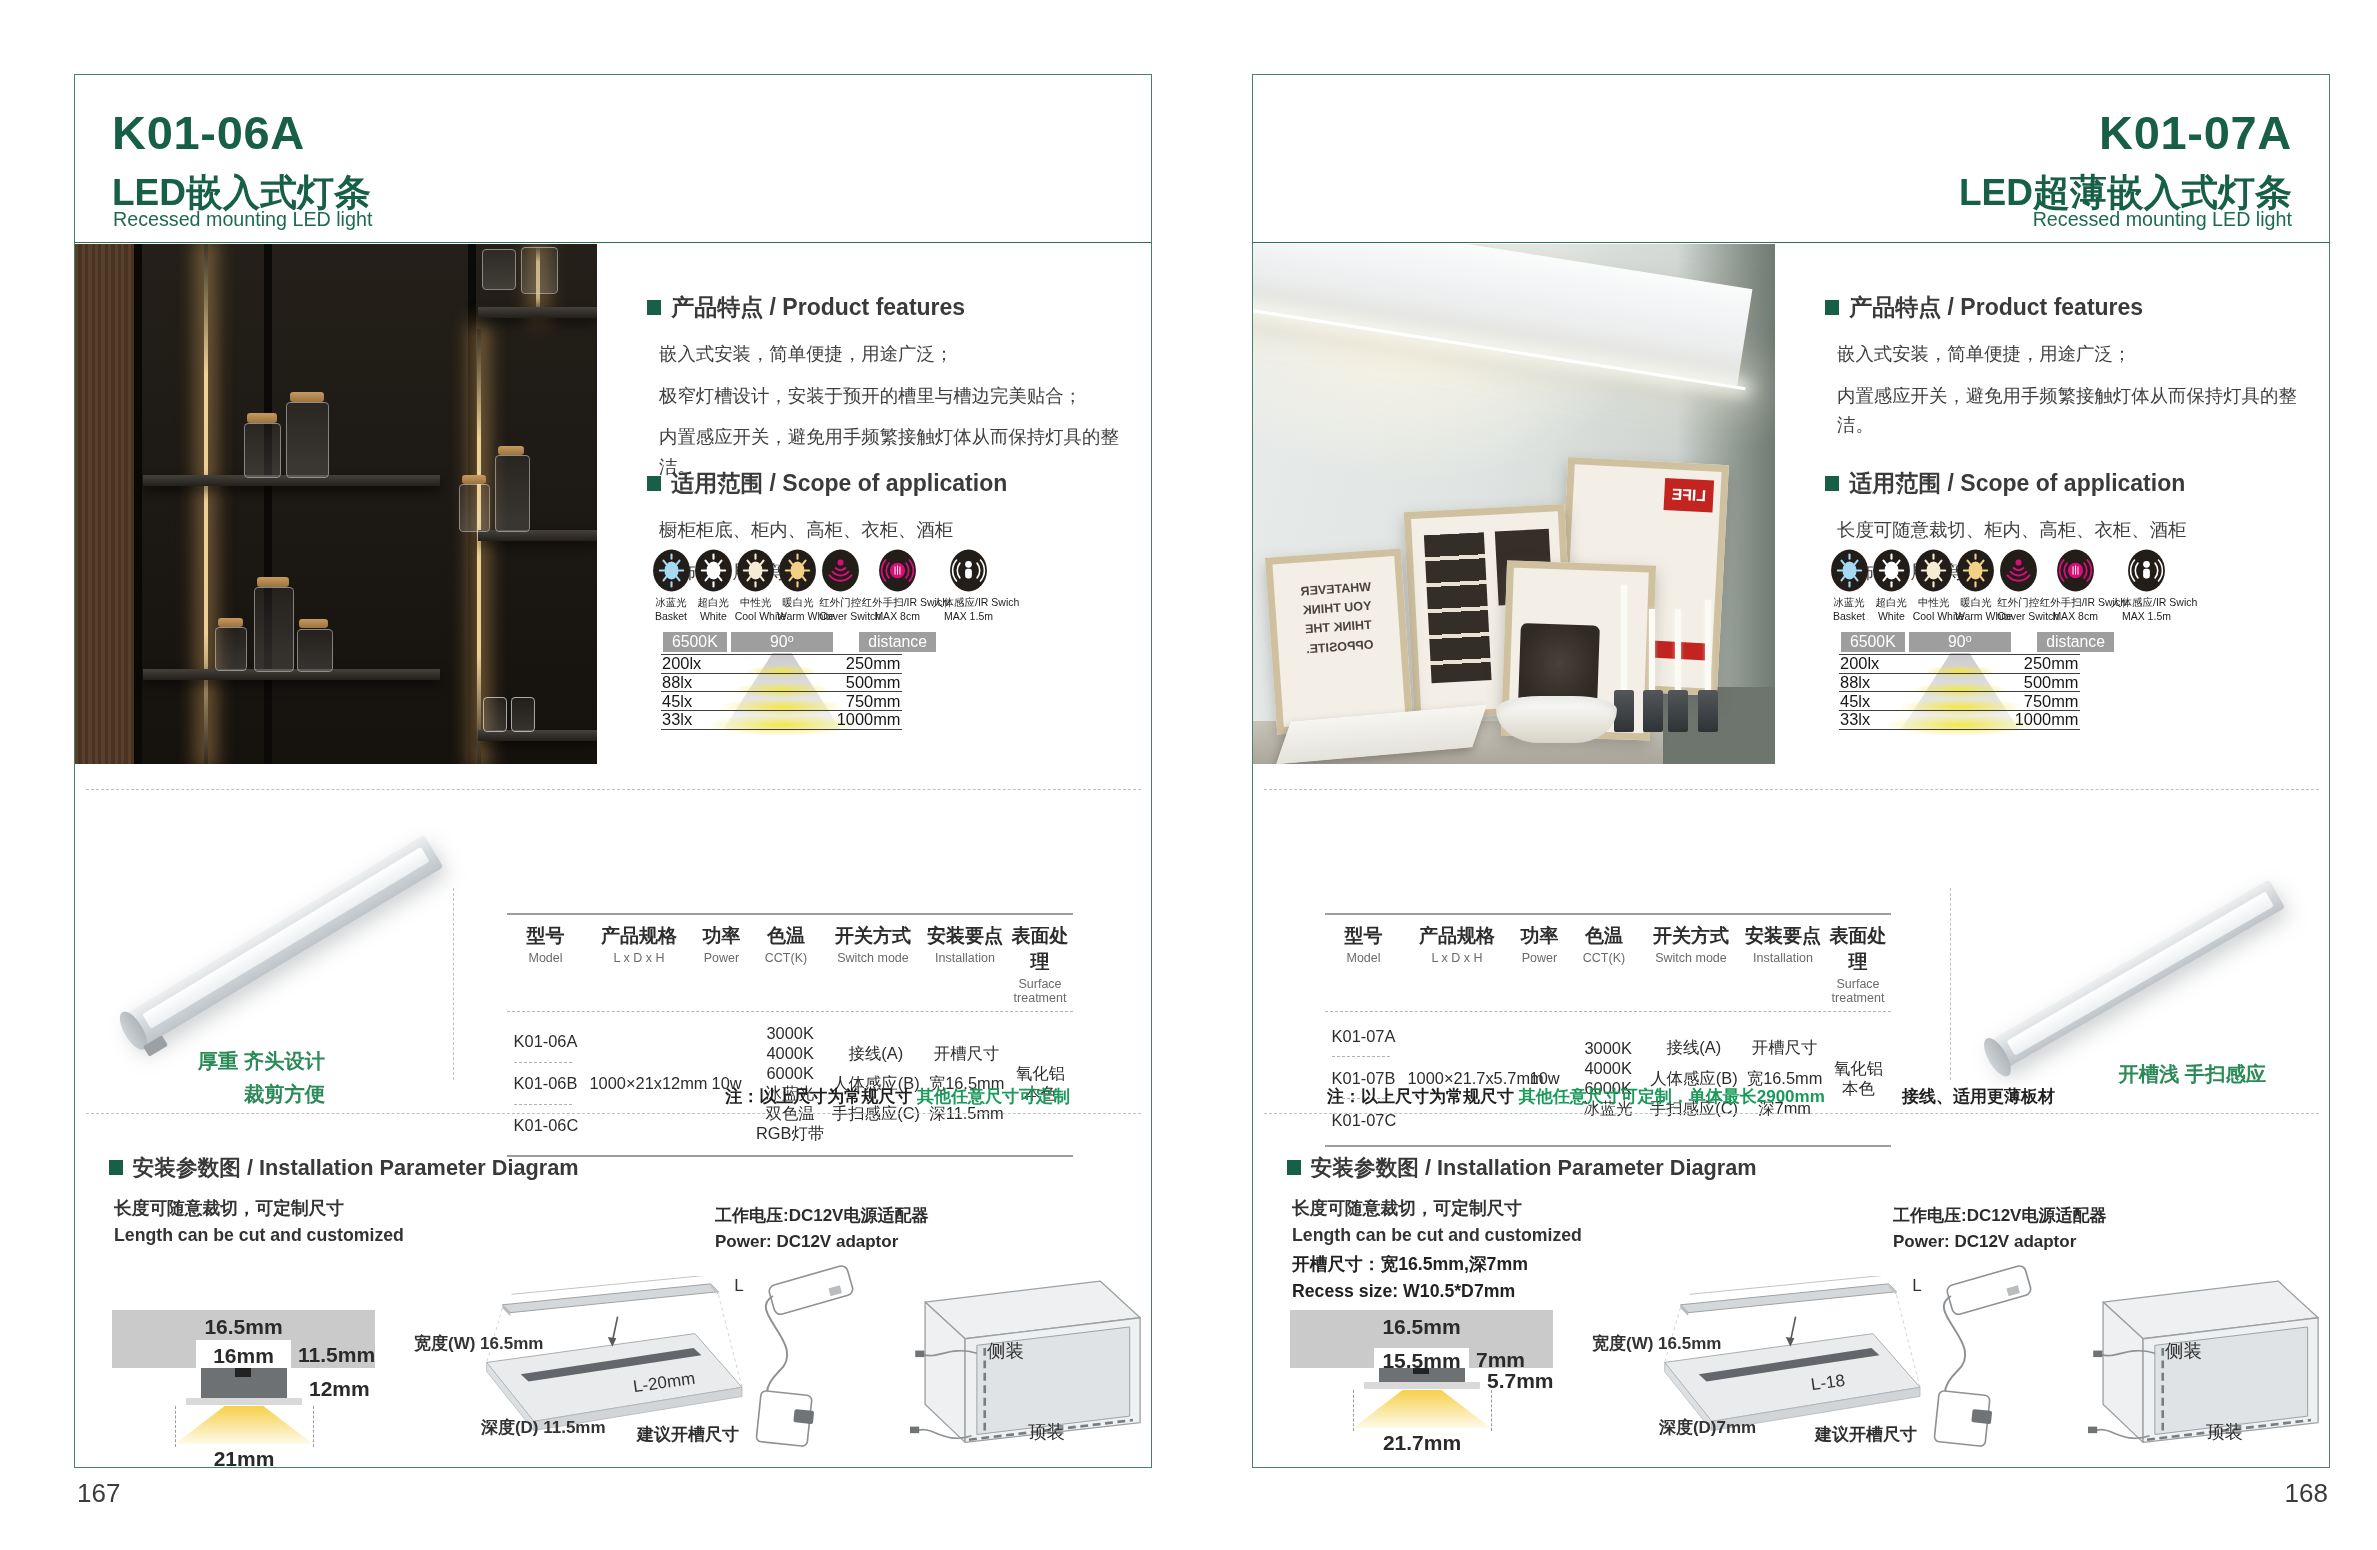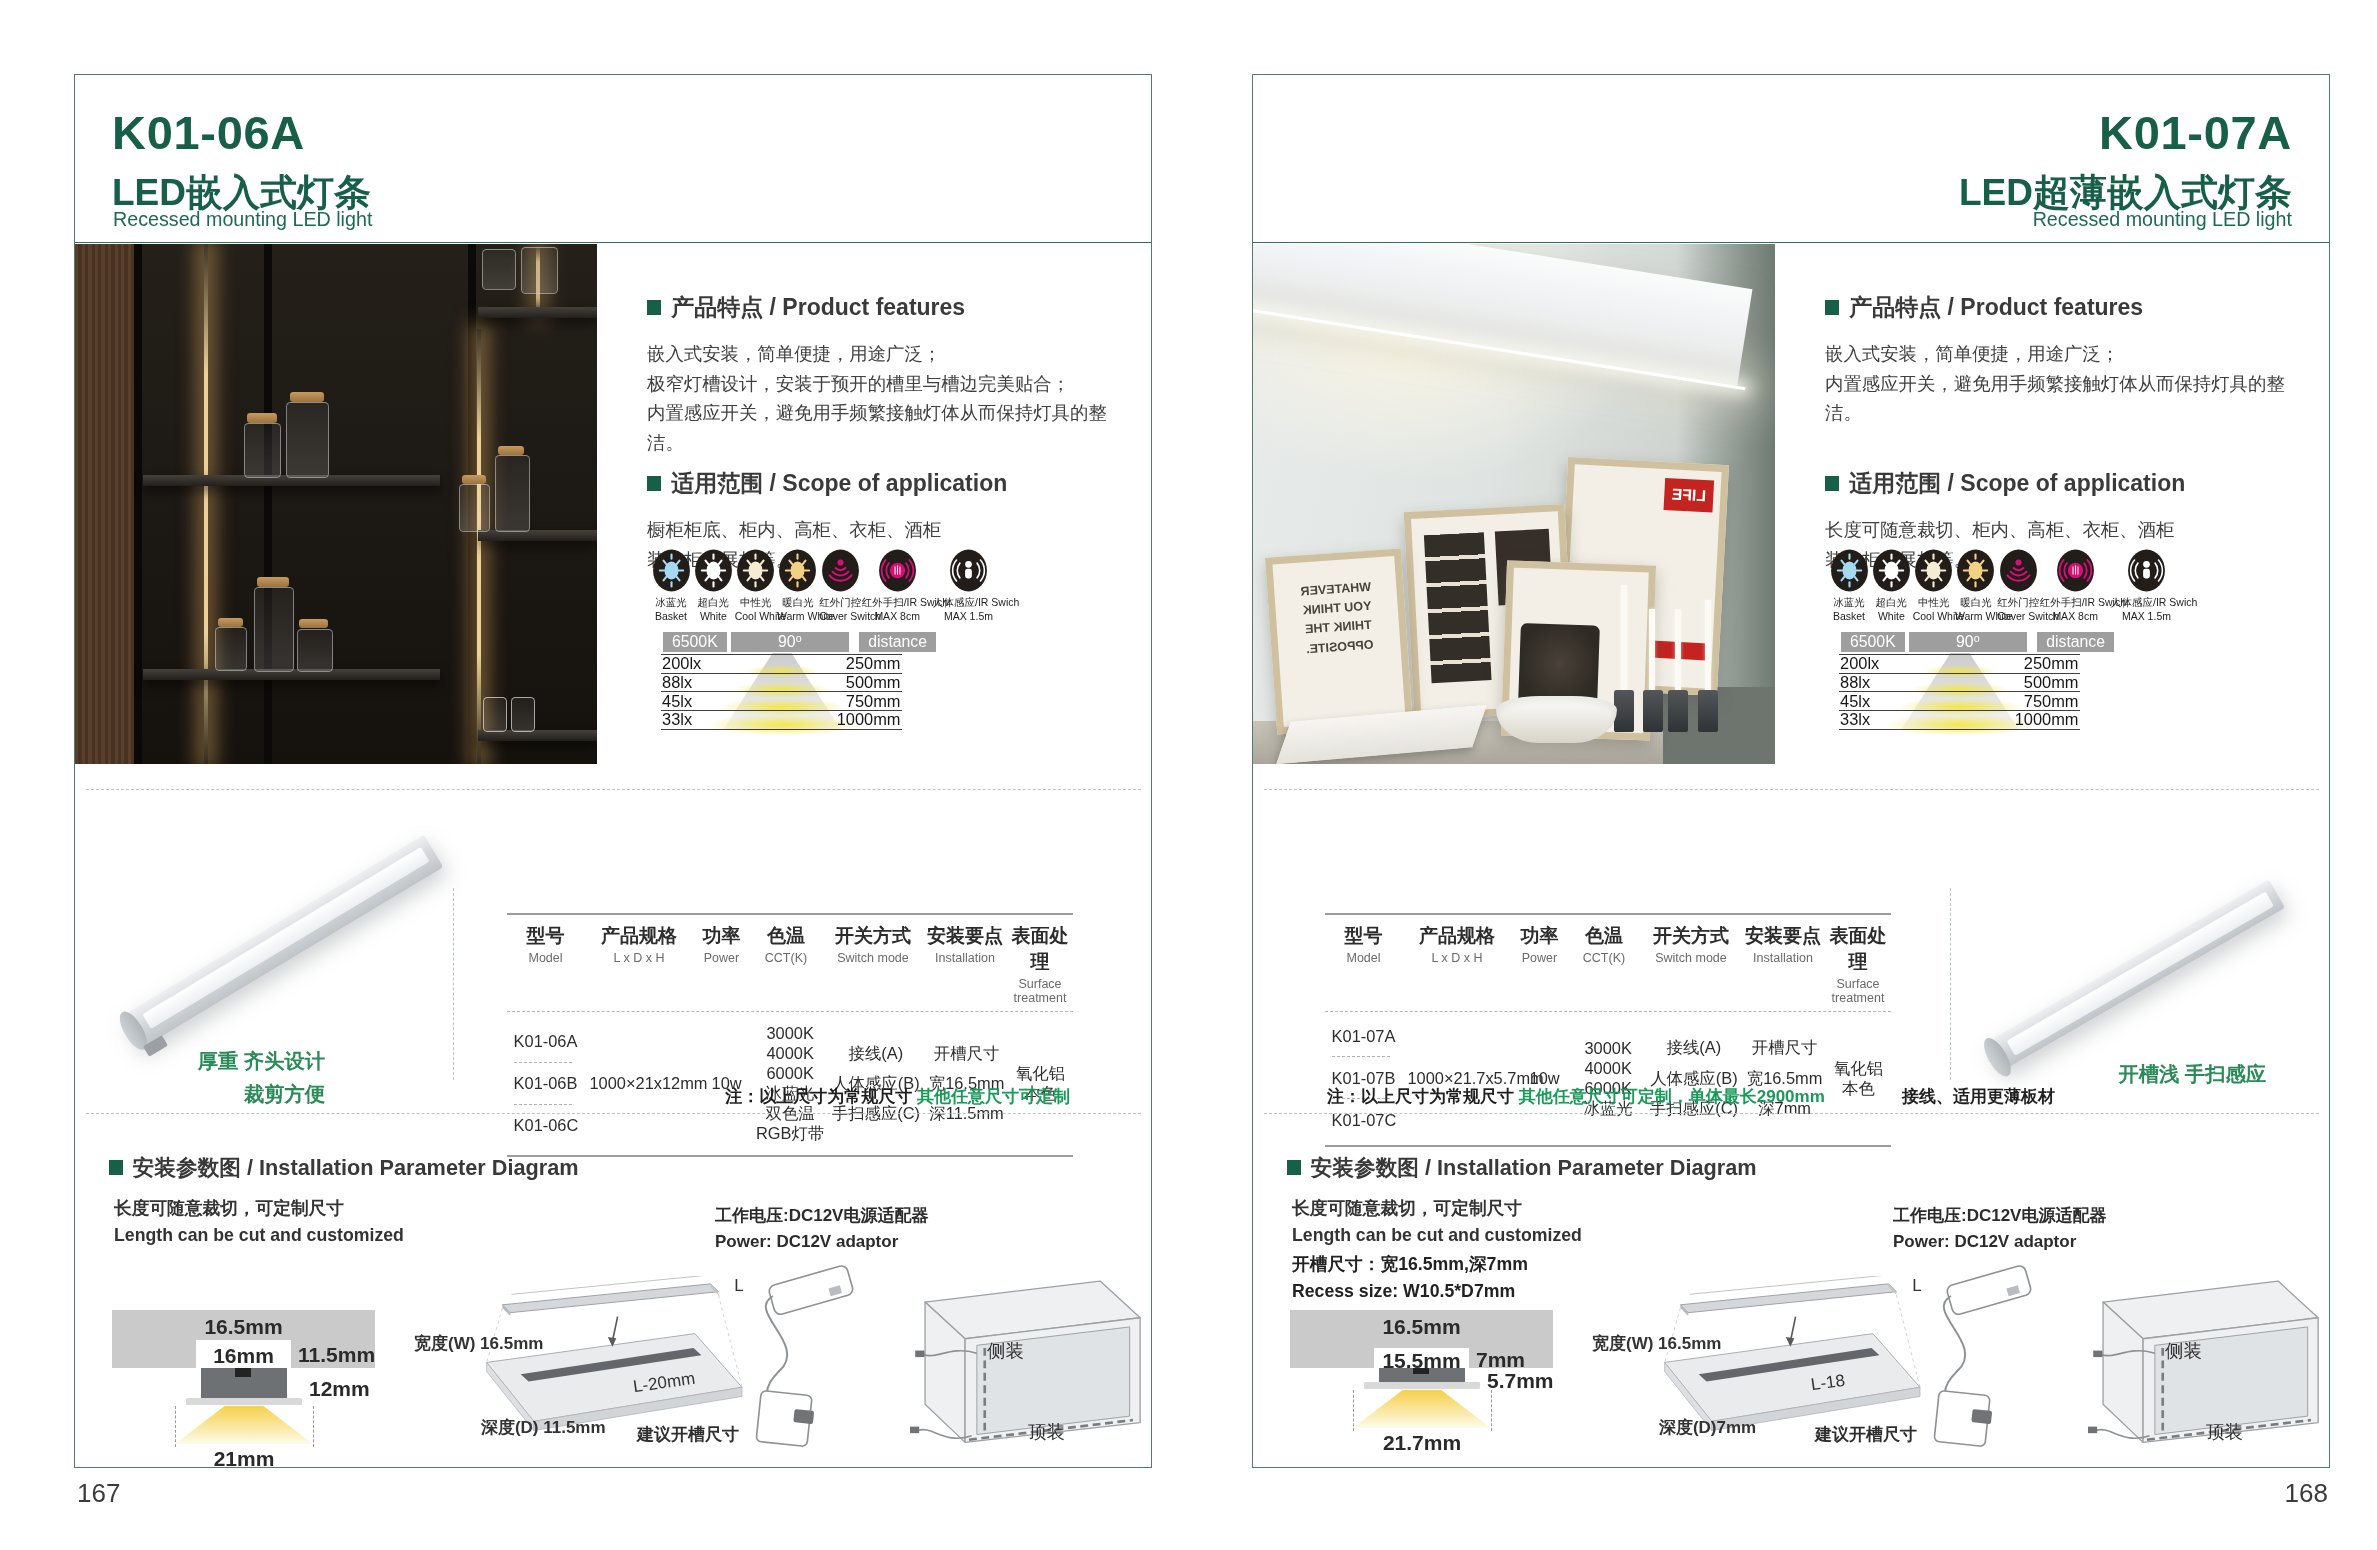--- a/index.html
+++ b/index.html
@@ -68,34 +68,34 @@
   .ho1{left:361px;top:446px}.ho2{left:390px;top:446px}.ho3{left:415px;top:446px}.ho4{left:445px;top:446px}
   .rp-bowl{left:243px;top:452px;width:121px;height:47px;background:linear-gradient(180deg,#fefefc,#d8d4c8);border-radius:50% 50% 59px 59px/40% 40% 46px 46px;box-shadow:inset 0 5.3px 7.9px rgba(0,0,0,.08);z-index:6}
   .rp-mag{left:30px;top:470px;width:197px;height:41px;background:linear-gradient(#f6f5f1,#e4e2db);transform:rotate(-5deg) skewX(-24deg);box-shadow:0 3.9px 9.2px rgba(0,0,0,.25);z-index:6}
 
   
   .sec{position:absolute;width:494px}
   .sec-feat{left:572px;top:217px}
   .sec-scope{left:572px;top:393px}
   .sec-title{display:flex;align-items:center;gap:9.8px;font-size:23px;font-weight:700;color:#3a3a3a;margin:0 0 15.8px}
   .sq{width:14.4px;height:14.4px;background:#175f46;flex:none}
-  .body-line{margin:0;font-size:18.4px;color:#404040;line-height:1.62}
+  .body-line{margin:12px;font-size:18.4px;color:#404040;line-height:1.62}
 
   
   .sense-row{position:absolute;left:575px;top:474px;width:354px;display:flex;justify-content:space-between;align-items:flex-start}
   .sense{width:42px;flex:none;text-align:center}
   .sense.wide{width:71px}
   .sic{width:39px;height:43px;display:block;margin:0 auto 3.9px}
   .s-l1,.s-l2{font-size:10.5px;color:#222;line-height:1.32;white-space:nowrap}
 
   
   .photometry{position:absolute;left:572px;top:557px;width:354px;height:104px}
   .chip{position:absolute;top:0;height:19.7px;background:#9e9e9e;color:#fff;font-size:15.8px;line-height:19.7px;padding:0 9.2px;z-index:4}
   .chip-cct{left:15.8px}
-  .chip-angle{left:84px;width:118px;text-align:center;padding:0}
+  .chip-angle{left:84px;width:102px;text-align:center;padding:0}
   .chip-dist{left:212px}
   .cone{position:absolute;left:76px;top:21px;width:118px;height:77px;z-index:1;
         clip-path:polygon(42% 0,58% 0,100% 100%,0 100%);
         background:linear-gradient(180deg,rgba(140,140,140,.45),rgba(170,170,170,.10))}
   .spot{position:absolute;border-radius:50%;background:radial-gradient(closest-side,rgba(242,230,70,.95),rgba(242,230,70,0));z-index:2}
   .sp1{left:99px;top:33px;width:72px;height:13px}
   .sp2{left:86px;top:50px;width:98px;height:15.8px}
   .sp3{left:73px;top:66px;width:125px;height:18.4px}
   .sp4{left:60px;top:82px;width:151px;height:22px}
   .ph-rows{position:absolute;left:13.8px;top:22px;width:241px;z-index:3}

